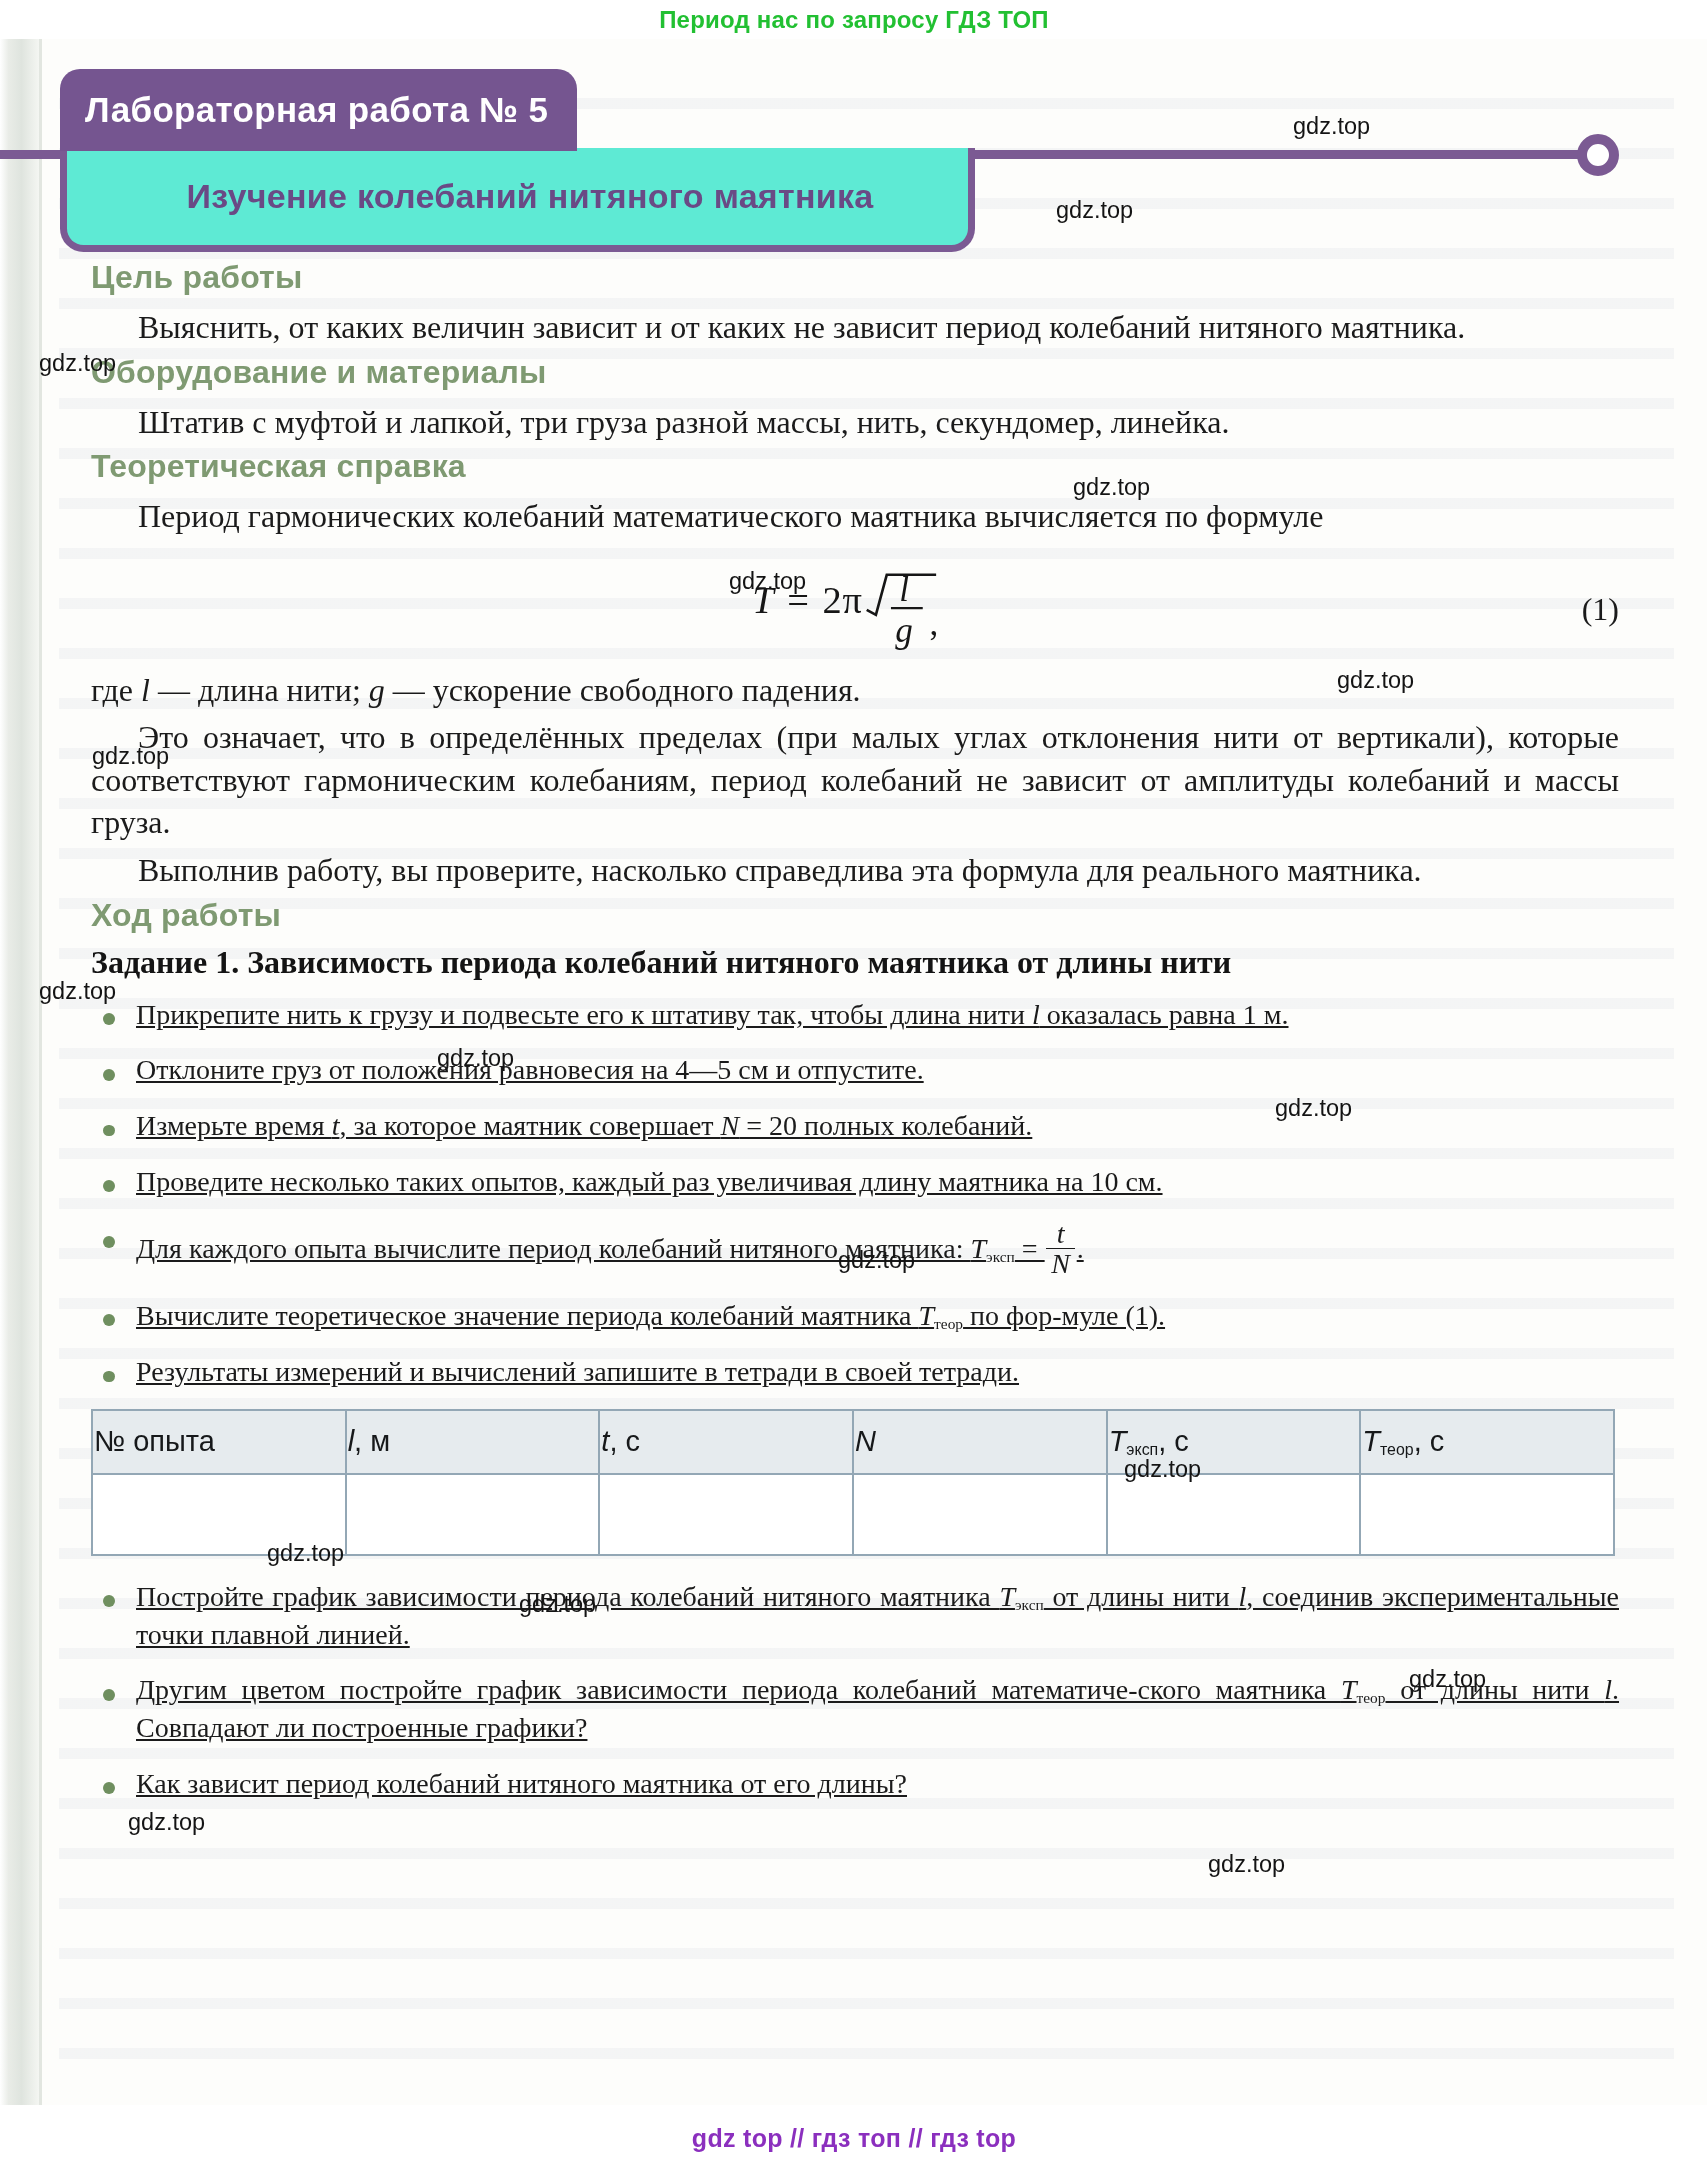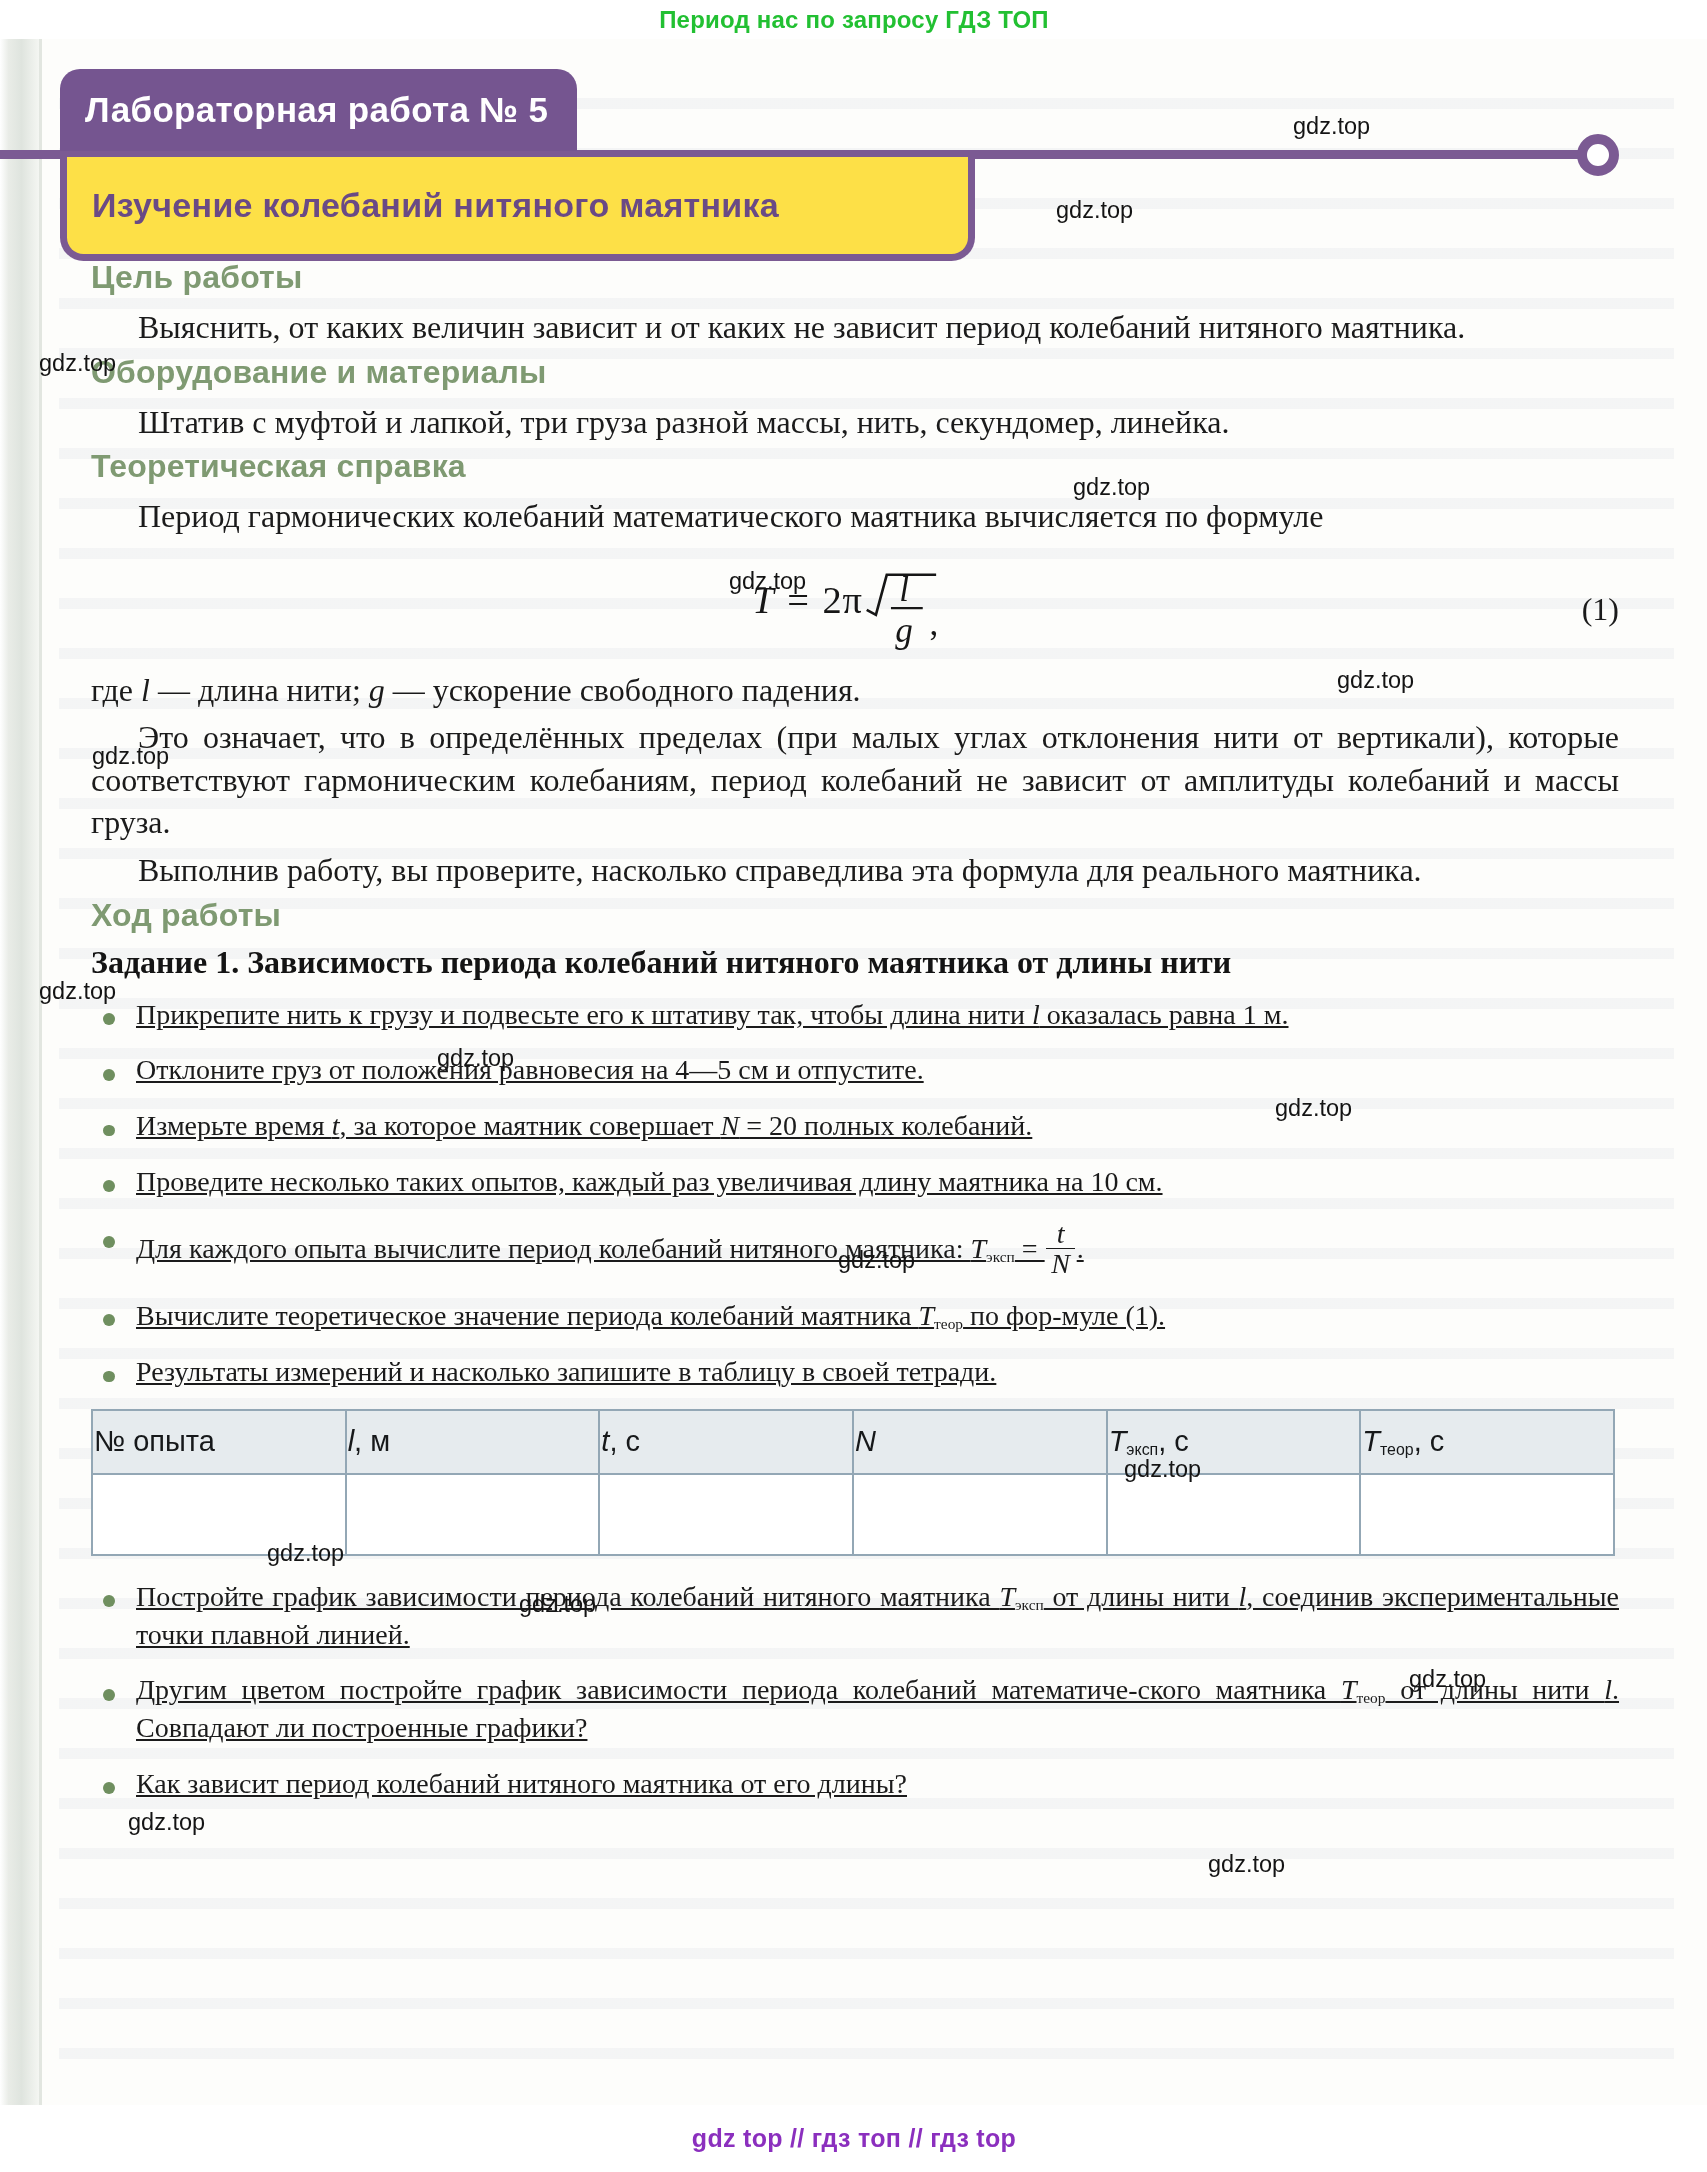--- a/index.html
+++ b/index.html
@@ -102,30 +102,31 @@
   .hdr-tab-text {
     font-family: "Liberation Sans", sans-serif;
     font-weight: 700;
     font-size: 35px;
     color: #ffffff;
     letter-spacing: 0.3px;
     white-space: nowrap;
   }
   .hdr-box {
     position: absolute;
-    left: 60px; top: 118px;
+    left: 60px; top: 109px;
     width: 915px; height: 104px;
     border: 7.6px solid #7b5a93;
     border-top: none;
     border-radius: 0 0 23.5px 23.5px;
-    background: #fde047;
+    background: #5eead4;
     display: flex;
     align-items: center;
     padding-left: 25px;
     z-index: 2;
+    justify-content: center;
   }
   .hdr-box-text {
     font-family: "Liberation Sans", sans-serif;
     font-weight: 700;
     font-size: 34px;
     color: #6a4a85;
     letter-spacing: 0.3px;
     white-space: nowrap;
   }
 
@@ -331,21 +332,21 @@
     <h2 class="sec sec-gap">Ход работы</h2>
     <div class="task-title">Задание 1. Зависимость периода колебаний нитяного маятника от длины нити</div>
 
     <ul class="bl">
         <li>Прикрепите нить к грузу и подвесьте его к штативу так, чтобы длина нити <i>l</i> оказалась равна 1 м.</li>
         <li>Отклоните груз от положения равновесия на 4—5 см и отпустите.</li>
         <li>Измерьте время <i>t</i>, за которое маятник совершает <i>N</i> = 20 полных колебаний.</li>
         <li>Проведите несколько таких опытов, каждый раз увеличивая длину маятника на 10 см.</li>
         <li>Для каждого опыта вычислите период колебаний нитяного маятника: <i>T</i><span class="sub">эксп</span> = <span class="frac"><span class="num"><i>t</i></span><span class="den"><i>N</i></span></span>.</li>
         <li>Вычислите теоретическое значение периода колебаний маятника <i>T</i><span class="sub">теор</span> по фор‑муле (1).</li>
-        <li>Результаты измерений и насколько запишите в таблицу в своей тетради.</li>
+        <li>Результаты измерений и вычислений запишите в тетради в своей тетради.</li>
       </ul>
 
     <table class="lab">
       <thead>
         <tr>
             <th>№ опыта</th>
             <th><i>l</i>, м</th>
             <th><i>t</i>, с</th>
             <th><i>N</i></th>
             <th><i>T</i><span class="sub">эксп</span>, с</th>

